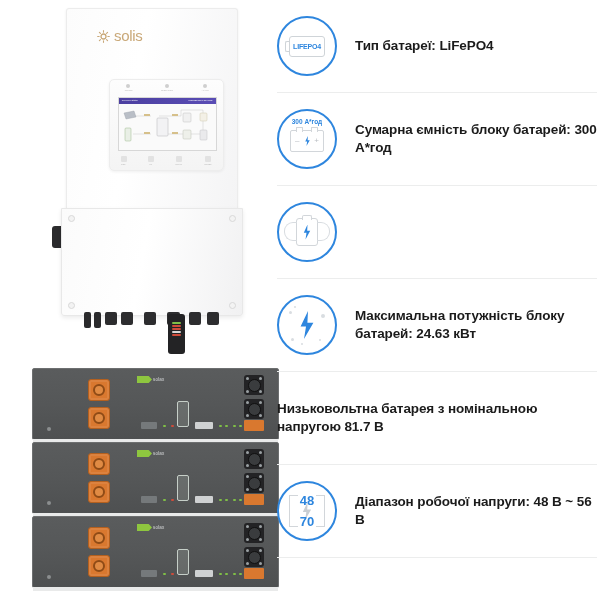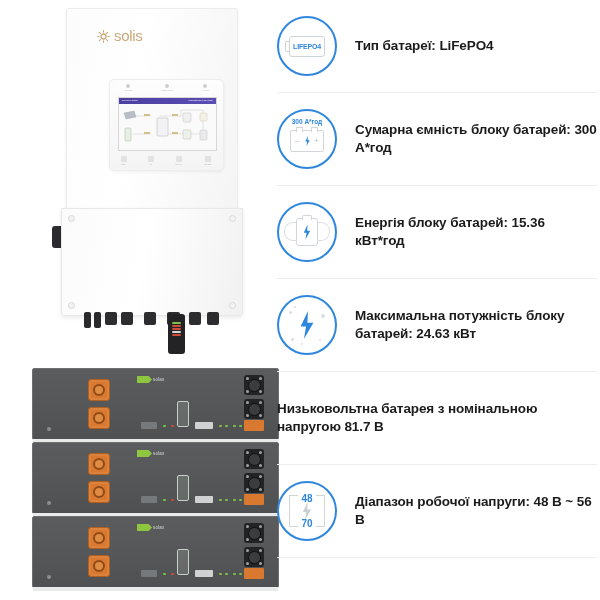--- a/index.html
+++ b/index.html
@@ -154,21 +154,21 @@
     width:4px;height:9px;border:1.6px solid #d2d6da;border-right:none;border-radius:2px 0 0 2px;}
   .vnum{font-size:9px;font-weight:bold;color:#2e86de;letter-spacing:-.3px;}
   .vunit{position:absolute;bottom:-9px;left:50%;transform:translateX(-50%);
     width:14px;height:13px;border:1.6px solid #d2d6da;border-radius:3px;background:#fff;
     display:flex;align-items:center;justify-content:center;
     font-size:7.5px;font-weight:bold;color:#2e86de;}
   .bracket{position:absolute;top:6px;width:8px;height:30px;border:1.6px solid #d2d6da;}
   .bracket.l{left:4px;border-right:none;}
   .bracket.r{right:4px;border-left:none;}
   .rng-num{position:absolute;left:50%;transform:translateX(-50%);
-    font-size:10px;font-weight:bold;color:#2e86de;}
+    font-size:13px;font-weight:bold;color:#2e86de;}
   .rng-num.top{top:4px;} .rng-num.bot{bottom:4px;}
 </style>
 </head>
 <body>
 
 <div class="page">
 
   <div class="left-col">
 
     <div class="inverter">
@@ -418,21 +418,20 @@
     <div class="spec-row">
       <div class="badge">
         <div class="ico-wrap">
           <div class="muscle-batt">
             <span class="arm l"></span>
             <span class="arm r"></span>
             <span class="bolt" style="width:10px;height:15px;"></span>
           </div>
         </div>
       </div>
-      <div class="spec-text">Енергія блоку батарей: 15.36 кВт*год</div>
     </div>
 
     <div class="spec-row">
       <div class="badge">
         <div class="ico-wrap">
           <span class="bolt" style="width:20px;height:28px;"></span>
           <span class="spark" style="width:3px;height:3px;left:4px;top:8px;"></span>
           <span class="spark" style="width:2px;height:2px;left:9px;top:3px;"></span>
           <span class="spark" style="width:4px;height:4px;right:4px;top:11px;"></span>
           <span class="spark" style="width:2.5px;height:2.5px;right:8px;bottom:6px;"></span>

